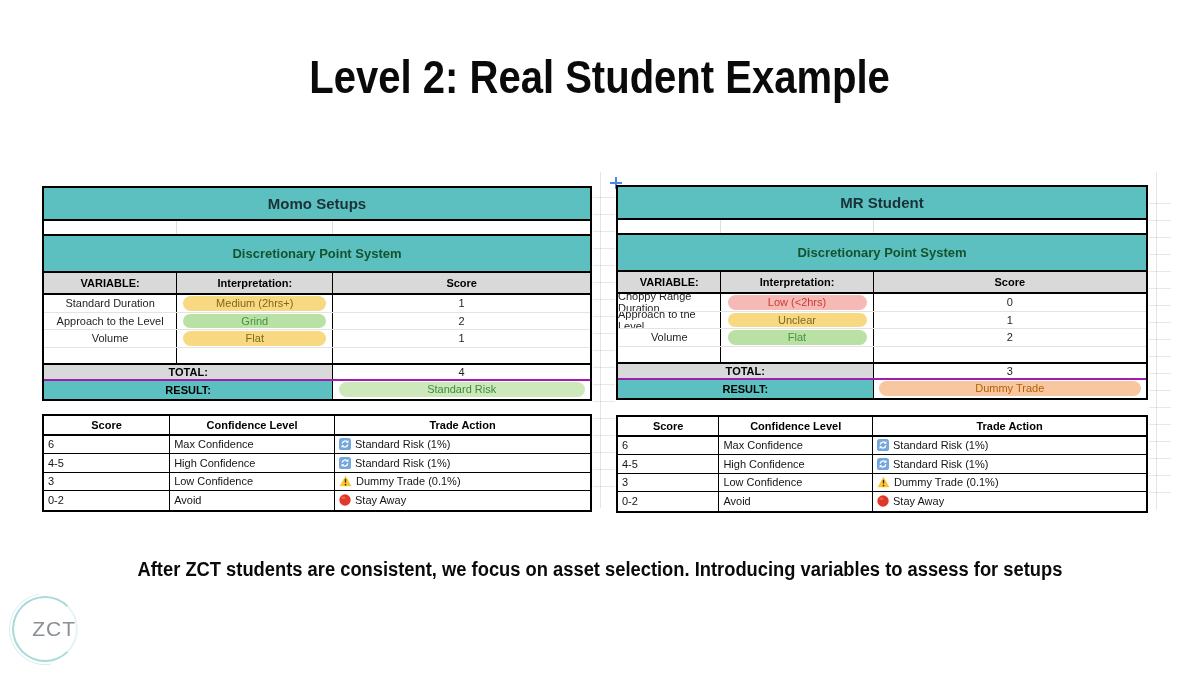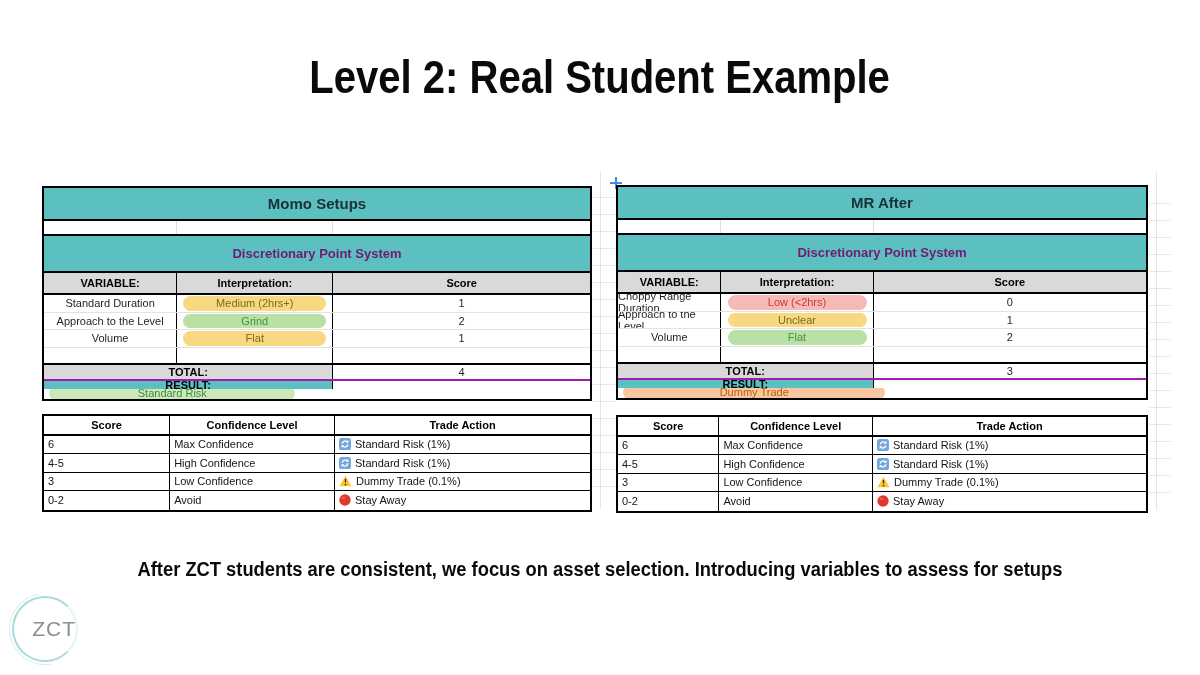--- a/index.html
+++ b/index.html
@@ -32,35 +32,35 @@
   
   .r-title {height:33px;border-bottom:2px solid #000;}
   .r-spacer{height:15px;border-bottom:2px solid #000;}
   .r-spacer .cell{border-right:1px solid #dedede;}
   .r-spacer .cell:last-child{border-right:none;}
   .r-dps   {height:37px;border-bottom:2px solid #000;}
   .r-cols  {height:22px;border-bottom:2px solid #000;text-align:right;}
   .r-var   {height:17.5px;border-bottom:1px solid #e3e3e3;}
   .r-empty {height:17px;border-bottom:2px solid #000;}
   .r-total {height:16px;border-bottom:2px solid #a21caf;}
-  .r-result{height:18px;flex-direction:column;}
+  .r-result{height:18px;}
 
   
   .t-left  .c1{width:24.4%;} .t-left  .c2{width:28.6%;} .t-left  .c3{width:47%;}
   .t-left  .cmerge{width:53%;}
   .t-right .c1{width:19.6%;} .t-right .c2{width:28.8%;} .t-right .c3{width:51.6%;}
   .t-right .cmerge{width:48.4%;}
 
   
   .r-title,.r-dps,.tealbg{background:var(--color-table-header-teal,#5cc0c0);}
   .r-cols,.graybg{background:var(--color-column-header-gray,#d9d9d9);}
 
   
   .ttl {font-size:15px;font-weight:bold;color:#1b3138;}
-  .sub {font-size:13px;font-weight:bold;color:#701a75;}
+  .sub {font-size:13px;font-weight:bold;color:#14532d;}
   .colh{font-size:11px;font-weight:bold;color:#000;}
   .vname,.val{font-size:11px;color:#1f1f1f;}
   .lbl {font-size:11px;font-weight:bold;color:#000;}
 
   
   .pill{display:inline-block;width:92%;border-radius:8px;font-size:11px;line-height:14.5px;
         text-align:center;}
   .pill.yellow    {background:var(--color-pill-yellow-bg,#f8d880);color:var(--color-pill-yellow-text,#7c6a1e);}
   .pill.green     {background:var(--color-pill-green-bg,#b9e1a5);color:var(--color-pill-green-text,#44943d);}
   .pill.red       {background:var(--color-pill-red-bg,#f6bab6);color:var(--color-pill-red-text,#cc3a33);}
@@ -234,21 +234,21 @@
               <span>Stay Away</span>
             </div>
           </div>
         </div>
     </div>
   </div>
 
   <div class="group group-right t-right">
     <div class="ps-table">
       <div class="row r-title">
-        <div class="cell full ttl">MR After</div>
+        <div class="cell full ttl">MR Student</div>
       </div>
       <div class="row r-spacer">
         <div class="cell c1"></div>
         <div class="cell c2"></div>
         <div class="cell c3"></div>
       </div>
       <div class="row r-dps">
         <div class="cell full sub">Discretionary Point System</div>
       </div>
       <div class="row r-cols">

